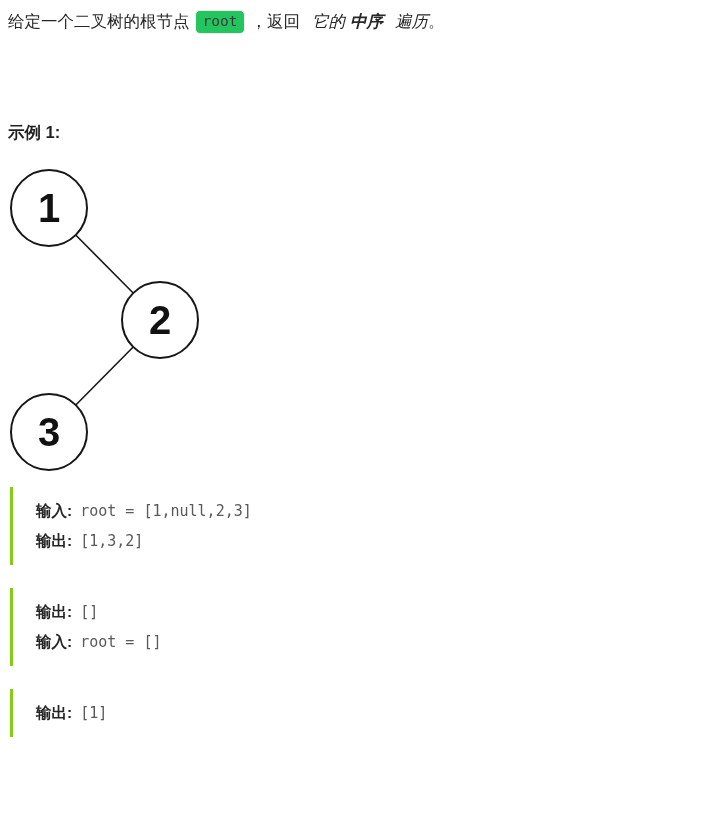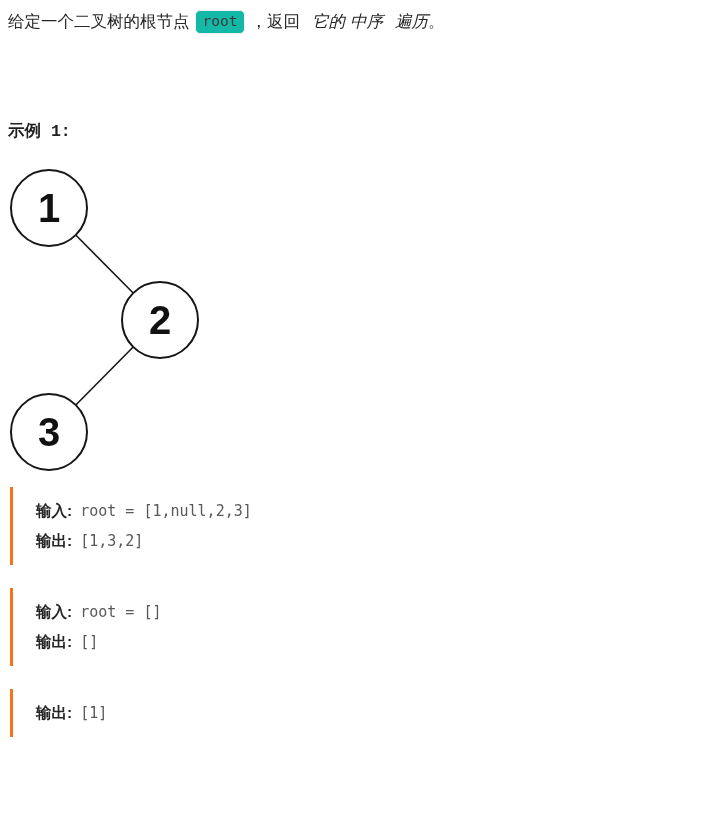--- a/index.html
+++ b/index.html
@@ -3,40 +3,40 @@
 <meta charset="utf-8">
 <style>
   html, body { margin: 0; padding: 0; background: #ffffff; }
   body {
     width: 710px; height: 840px; overflow: hidden; box-sizing: border-box;
     padding: 8px; font-family: "Liberation Sans", sans-serif; color: #262626;
     -webkit-font-smoothing: antialiased;
   }
   .desc { margin: 0; font-size: 16.5px; line-height: 26px; color: #262626; }
   .badge {
-    display: inline-block; background: #14b8a6; border: 1px solid #efeff0;
+    display: inline-block; background: #22c55e; border: 1px solid #efeff0;
     border-radius: 5px; padding: 0 7px 1px; margin: 0 5px;
     font-family: "DejaVu Sans Mono", monospace; font-size: 14.5px;
     line-height: 21px; color: #3a3a3a; vertical-align: 1px;
   }
   .it  { font-style: italic; margin-left: 12px; }
-  .bit { font-style: italic; font-weight: 400; margin-left: 5px; }
+  .bit { font-style: italic; font-weight: 700; margin-left: 5px; }
   .ex-heading { margin: 0; font-size: 16.5px; font-weight: 700; line-height: 22px; color: #1f1f1f; }
-  .h-ex1 { margin-top: 87px; font-family: Liberation Mono, monospace; }
+  .h-ex1 { margin-top: 87px; }
   .h-ex2 { margin-top: 19px; }
   .h-ex3 { margin-top: 19px; }
   .tree { display: block; margin-top: 24px; }
   .tree circle { fill: #ffffff; stroke: #171717; stroke-width: 2; }
   .tree line   { stroke: #171717; stroke-width: 1.6; }
   .tree text   {
     font-family: "Liberation Sans", sans-serif; font-weight: 700;
     font-size: 40px; fill: #111111; text-anchor: middle;
   }
   .example-block {
-    margin: 0 0 0 2px; border-left: 3px solid #f97316;
+    margin: 0 0 0 2px; border-left: 3px solid #84cc16;
     padding: 9px 0 9px 23px;
     font-family: "DejaVu Sans Mono", monospace; font-size: 15px;
     line-height: 29px; color: #595959; white-space: pre;
   }
   .eb1 { margin-top: 12px; }
   .eb2 { margin-top: 23px; }
   .eb3 { margin-top: 23px; }
   .lbl {
     font-weight: 700; color: #262626; font-size: 15.5px;
     font-family: "Liberation Sans", sans-serif; margin-right: 8px;
@@ -64,18 +64,18 @@
     </g>
     <g>
       <circle cx="41" cy="265" r="38"></circle>
       <text x="41" y="279">3</text>
     </g>
   </svg>
 
   <div class="example-block eb1"><div><strong class="lbl">输入:</strong><span>root = [1,null,2,3]</span></div><div><strong class="lbl">输出:</strong><span>[1,3,2]</span></div></div>
 
 
-  <div class="example-block eb2"><div><strong class="lbl">输入:</strong><span>root = []</span></div><div><strong class="lbl">输出:</strong><span>[]</span></div></div>
+  <div class="example-block eb2"><div><strong class="lbl">输出:</strong><span>[]</span></div><div><strong class="lbl">输入:</strong><span>root = []</span></div></div>
 
 
   <div class="example-block eb3"><div><strong class="lbl">输出:</strong><span>[1]</span></div></div>
 
 </div>
 
 </body></html>

